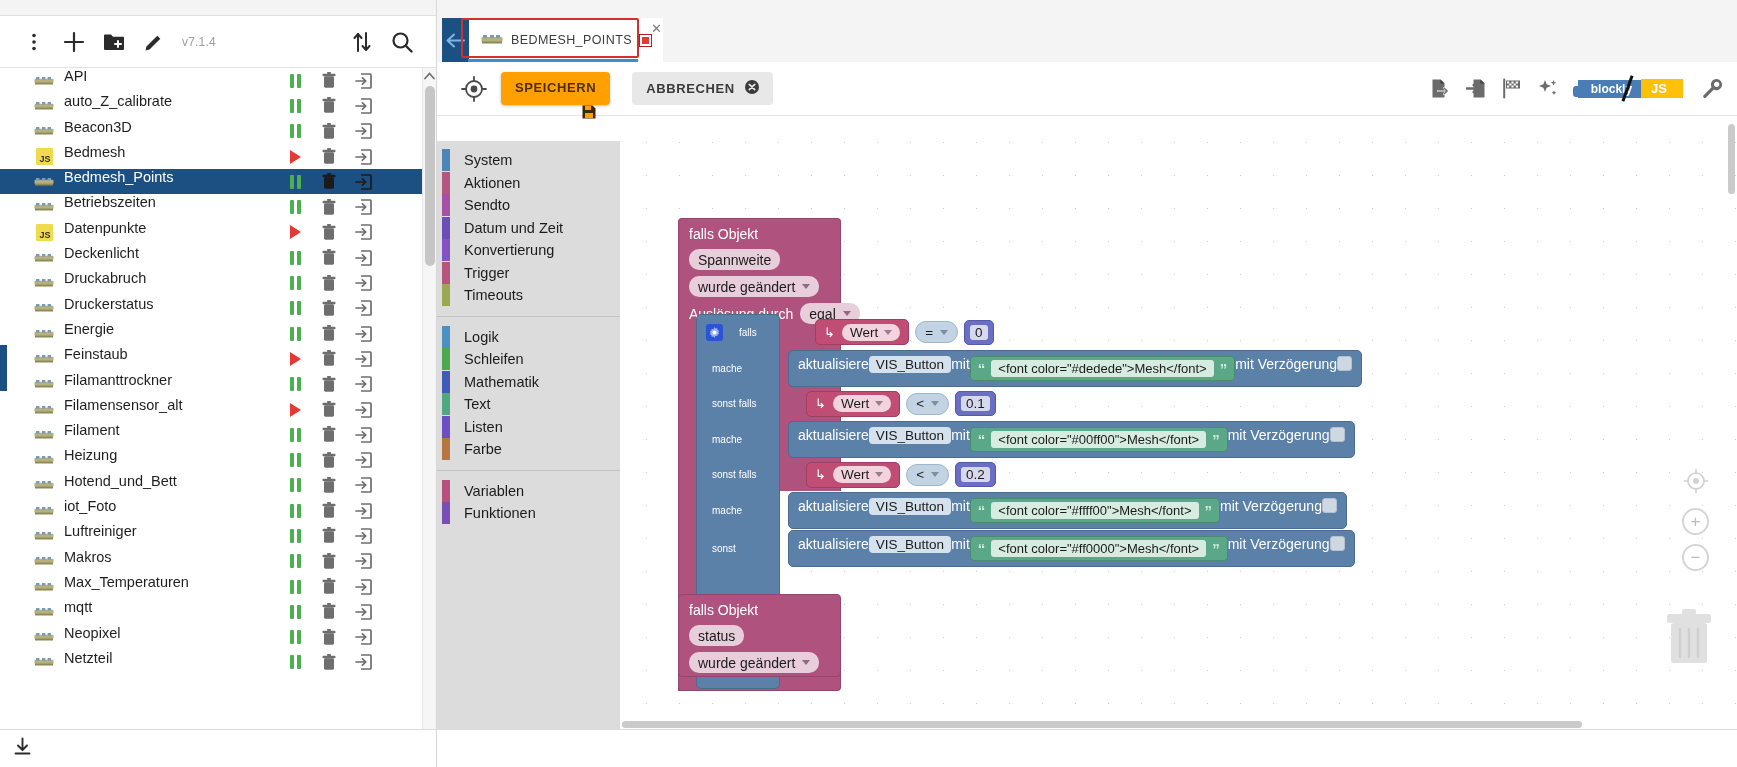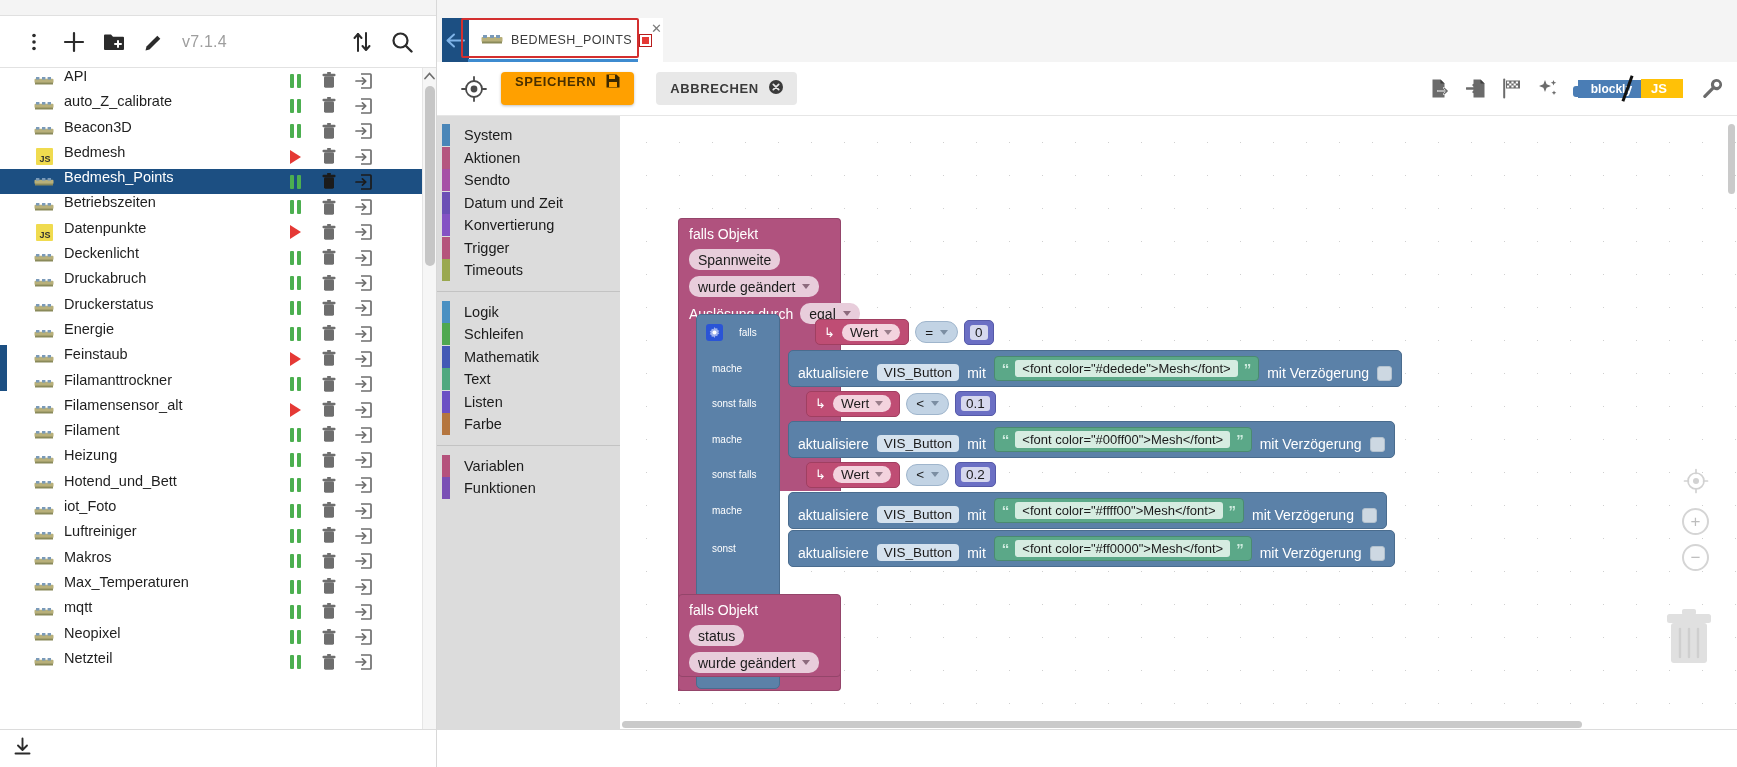--- a/index.html
+++ b/index.html
@@ -20,21 +20,21 @@
   }
   .lp-topstrip { height: 16px; background:#f4f4f4; border-bottom:1px solid #e0e0e0; }
   .lp-toolbar {
     height: 52px; display:flex; align-items:center; gap:0px;
     padding: 0 14px; border-bottom: 1px solid #e2e2e2; background:#fff;
   }
   .tb-btn {
     width: 40px; height: 40px; display:flex; align-items:center; justify-content:center;
     color:#2b2b2b; cursor:pointer; border-radius:50%;
   }
-  .tb-ver { font-size: 16px; color:#9e9e9e; margin-left: 8px; letter-spacing:0.2px; }
+  .tb-ver { font-size: 12px; color:#9e9e9e; margin-left: 8px; letter-spacing:0.2px; }
   .tb-spacer { flex: 1; }
 
   .list-wrap { flex:1; overflow:hidden; position:relative; }
   .list-scroll { position:absolute; inset:0 14px 0 0; overflow:hidden; }
 
   .folder-row {
     display:flex; align-items:center; height: 29px; padding-left: 18px; gap:9px;
     font-size: 15px; color:#222;
   }
   .folder-row .fcount { margin-left:auto; margin-right: 8px; font-size:11px; color:#9b9b9b; }
@@ -100,23 +100,24 @@
   .tab .xclose { position:absolute; right:1px; top:3px; font-size:13px; color:#7a7a7a; cursor:pointer; }
   .tab-underline { position:absolute; left: 31px; bottom:0; width: 170px; height: 3px; background:#3e8bd0; }
 
   .script-toolbar {
     height: 54px; background:#fff; display:flex; align-items:center; padding: 0 14px 0 22px;
     border-bottom: 1px solid #e6e6e6; position:relative; z-index:4;
   }
   .circle-ico { width:30px;height:30px; display:flex;align-items:center;justify-content:center; cursor:pointer; }
   .btn-save {
     margin-left: 12px; background:#ffa000; color:#4a3000; border:none; border-radius:4px;
-    height: 33px; padding: 2px 14px; font-size:13px; font-weight:bold; letter-spacing:0.6px;
-    display:flex; align-items:flex-start; gap:10px; cursor:pointer;
+    height: 33px; padding: 8px 14px; font-size:13px; font-weight:bold; letter-spacing:0.6px;
+    display:flex; align-items:flex-end; gap:10px; cursor:pointer;
     box-shadow: 0 1px 3px rgba(0,0,0,.25);
+    flex-direction: column;
   }
   .btn-cancel {
     margin-left: 22px; background:#e8e8e8; color:#3a3a3a; border:none; border-radius:4px;
     height: 33px; padding: 0 14px; font-size:13px; font-weight:bold; letter-spacing:0.6px;
     display:flex; align-items:center; gap:10px; cursor:pointer;
   }
   .tb-right { margin-left:auto; display:flex; align-items:center; gap: 14px; }
   .tbr-ico { width:22px;height:22px; display:flex;align-items:center;justify-content:center; cursor:pointer; color:#6b6b6b; }
   .blockly-toggle {
     display:flex; align-items:center; height:23px; cursor:pointer; position:relative; margin: 0 4px;
@@ -129,21 +130,21 @@
     content:''; position:absolute; left:-5px; top:6px; width:7px; height:11px;
     background:#4a7db5; border-radius:3px 0 0 3px;
   }
   .bt-right { background:#ffc107; color:#fff; font-size:13px; font-weight:bold; padding: 2px 16px 2px 10px; }
   .bt-slash { position:absolute; left:48px; top:-2px; width:3px; height:27px; background:#111; transform: rotate(20deg); }
 
   
   .editor-body { flex:1; display:flex; position:relative; overflow:hidden; }
   .toolbox {
     width: 183px; background:#dcdcdc; padding-top: 8px; flex-shrink:0;
-    font-size: 14.5px; color:#1b1b1b; position:relative; z-index:3;
+    font-size: 14.5px; color:#1b1b1b; position:relative; z-index:3;margin-top:25px;
   }
   .tb-row { display:flex; align-items:center; height: 22.5px; gap: 14px; padding-left: 5px; cursor:pointer; }
   .tb-color { width: 8px; height: 22px; flex-shrink:0; }
   .tb-sep { height: 1px; background:#c3c3c3; margin: 9px 0 9px 0; }
 
   .canvas {
     flex:1; position:relative; overflow:hidden;
     background-color:#fff;
     background-image:
       radial-gradient(circle, #cfcfcf 0.9px, transparent 1px);
@@ -201,21 +202,21 @@
     content:''; margin-left:7px; width:0;height:0;
     border-left:4px solid transparent;border-right:4px solid transparent;border-top:5px solid #7b8ea2;
   }
   .num-blk {
     display:inline-flex; align-items:center; justify-content:center; background:#6b6fc4; border:1px solid #5559a8;
     border-radius:5px; height:25px; min-width:28px; padding: 0 5px;
   }
   .num-blk span { background:#d6d8ee; color:#1b1b1b; border-radius:3px; padding: 0 5px; font-size:13.5px; }
 
   .upd-blk {
-    display:inline-flex; align-items:flex-end; gap:8px; background:#5b81a8; border:1px solid #4a6c8e;
+    display:inline-flex; align-items:flex-start; gap:0; background:#5b81a8; border:1px solid #4a6c8e;
     border-radius:5px; padding: 5px 9px; color:#fff; font-size:14px;
   }
   .pill-blue { background:#d5e2ee; color:#1b1b1b; border-radius:4px; padding: 1px 7px; font-size:13.5px; }
   .txt-blk {
     display:inline-flex; align-items:center; gap:6px; background:#5ba888; border:1px solid #4a8a70;
     border-radius:4px; padding: 3px 7px;
   }
   .q { color:#cdeadd; font-size:15px; font-weight:bold; line-height:1; }
   .txt-val { background:#d6ece1; color:#1b1b1b; border-radius:3px; padding: 1px 7px; font-size:13px; white-space:nowrap; }
   .chk { width:15px;height:15px;background:#cdd8e2; border-radius:3px; border:1px solid #b3c1ce; }

